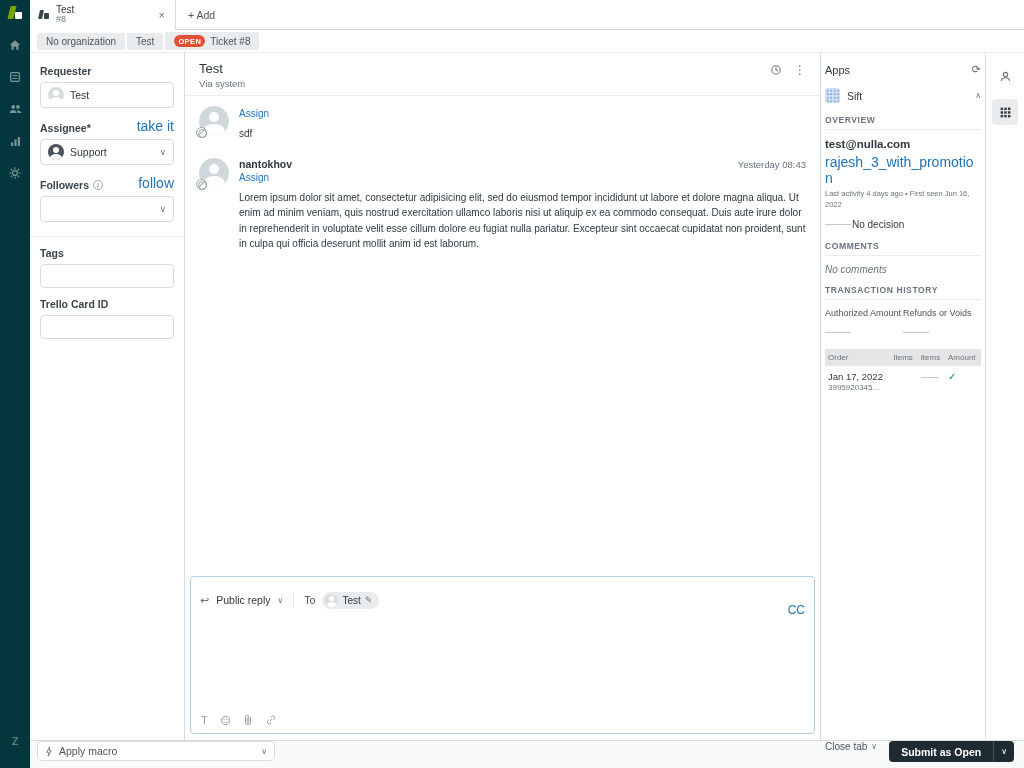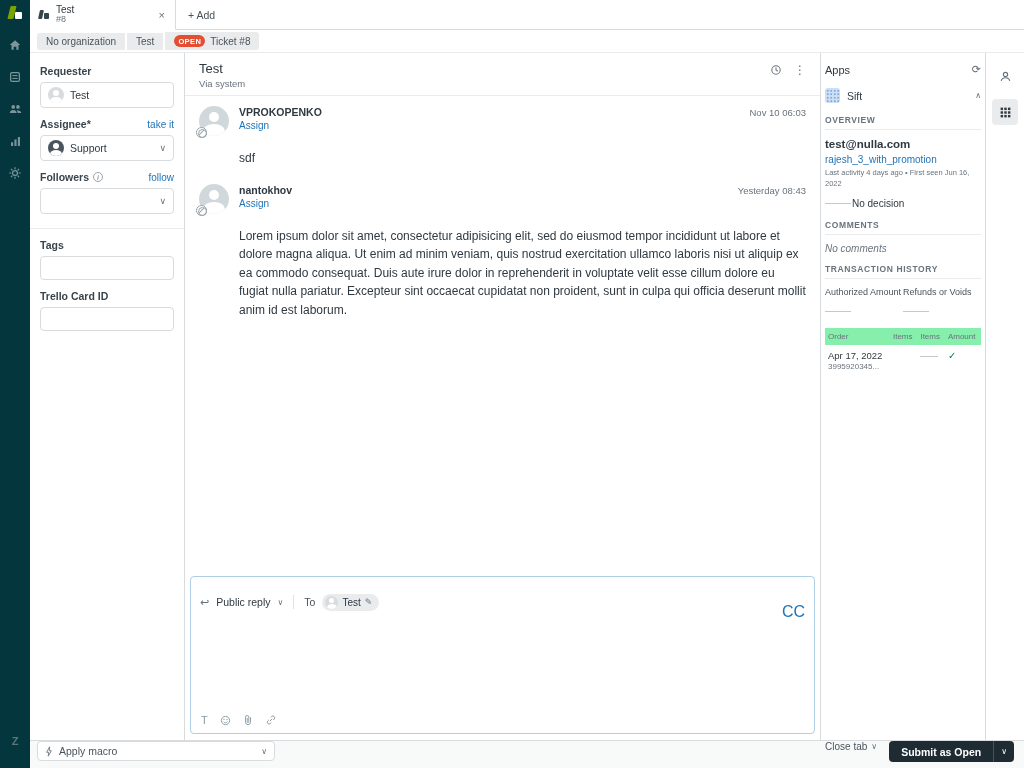--- a/index.html
+++ b/index.html
@@ -41,21 +41,21 @@
   .badge-open { background:#e34f32; color:#fff; font-size:7.5px; font-weight:bold; letter-spacing:.4px; padding:1.5px 4px; border-radius:6px; }
 
   
   .mainrow { flex:1; display:flex; min-height:0; }
 
   
   .props { width:155px; border-right:1px solid #d8dcde; padding:10px 10px 0 10px; flex-shrink:0; background:#fff; }
   .fieldlabelrow { display:flex; align-items:flex-end; justify-content:space-between; margin:10px 0 5px; }
   .fieldlabelrow:first-child { margin-top:2px; }
   .fieldlabel { font-size:10.5px; font-weight:bold; color:#3a444c; display:flex; align-items:center; gap:4px; }
-  .linkaction { font-size:10px; color:#1f73b7; cursor:pointer; }
+  .linkaction { font-size:14px; color:#1f73b7; cursor:pointer; }
   .inputbox { border:1px solid #d8dcde; border-radius:4px; height:26px; display:flex; align-items:center; padding:0 7px; gap:6px; font-size:10.5px; color:#2f3941; background:#fff; cursor:pointer; }
   .inputbox .chev { margin-left:auto; color:#68737d; font-size:9px; }
   .mini-avatar { width:16px; height:16px; border-radius:50%; background:#d8dcde; position:relative; overflow:hidden; flex-shrink:0; }
   .mini-avatar::before { content:""; position:absolute; left:5px; top:3px; width:6px; height:6px; border-radius:50%; background:#fff; }
   .mini-avatar::after { content:""; position:absolute; left:2px; top:10px; width:12px; height:8px; border-radius:50%; background:#fff; }
   .mini-avatar.dark { background:#49545c; }
   .info-circ { width:10px; height:10px; border:1px solid #9aa4aa; border-radius:50%; color:#9aa4aa; font-size:7px; display:inline-flex; align-items:center; justify-content:center; font-style:italic; font-weight:bold; }
   .props-divider { border-top:1px solid #e9ebed; margin:14px -10px 4px; }
   .plaininput { width:100%; border:1px solid #d8dcde; border-radius:4px; height:24px; padding:0 6px; font-size:10.5px; font-family:inherit; outline:none; }
 
@@ -74,65 +74,65 @@
   .ava::before { content:""; position:absolute; left:10px; top:6px; width:10px; height:10px; border-radius:50%; background:#fff; }
   .ava::after { content:""; position:absolute; left:4px; top:18px; width:22px; height:14px; border-radius:50%; background:#fff; }
   .ava-badge { position:absolute; left:-3px; bottom:-2px; width:11px; height:11px; border-radius:50%; background:#fff; border:1px solid #9aa4aa; }
   .ava-badge::before { content:""; position:absolute; left:1px; top:1px; width:7px; height:7px; border-radius:50%; border:1px solid #9aa4aa; }
   .ava-badge::after { content:""; position:absolute; left:1.2px; top:4px; width:7px; height:1px; background:#9aa4aa; transform:rotate(-45deg); }
   .msg-main { flex:1; min-width:0; }
   .msg-toprow { display:flex; align-items:baseline; }
   .msg-author { font-size:10.5px; font-weight:bold; color:#2f3941; }
   .msg-time { margin-left:auto; font-size:9.5px; color:#68737d; }
   .msg-assign { font-size:10px; color:#1f73b7; margin-top:2px; cursor:pointer; }
-  .msg-body { font-size:12px; line-height:1.55; color:#2f3941; margin-top:18px; max-width:600px; }
+  .msg-body { font-size:10px; line-height:1.55; color:#2f3941; margin-top:7px; max-width:600px; }
 
   
   .composer { margin:0 5px 6px; border:1px solid #aecfe5; border-radius:4px; height:158px; display:flex; flex-direction:column; background:#fff; }
   .composer-head { display:flex; align-items:center; padding:6px 9px; gap:7px; }
   .reply-arrow { color:#68737d; font-size:11px; }
   .reply-type { font-size:10.5px; color:#2f3941; cursor:pointer; }
   .chev-sm { font-size:8px; color:#68737d; }
   .vline { width:1px; height:14px; background:#e0e3e5; margin:0 3px; }
   .to-label { font-size:10.5px; color:#49545c; }
   .pill { display:flex; align-items:center; gap:4px; background:#e9ebed; border-radius:100px; padding:2px 7px 2px 3px; font-size:10px; color:#2f3941; cursor:pointer; }
   .pill .mini-avatar { width:13px; height:13px; }
   .pill .mini-avatar::before { left:4px; top:2px; width:5px; height:5px; }
   .pill .mini-avatar::after { left:1.5px; top:8px; width:10px; height:7px; }
   .pill-edit { font-size:9px; color:#68737d; }
-  .cc { margin-left:auto; font-size:16px; color:#1f73b7; cursor:pointer;margin-top:20px; }
+  .cc { margin-left:auto; font-size:12px; color:#1f73b7; cursor:pointer;margin-top:20px; }
   .composer-body { flex:1; padding:4px 10px; font-size:10.5px; outline:none; }
   .composer-tools { display:flex; align-items:center; gap:12px; padding:5px 10px 7px; }
   .tool { color:#8c9aa3; font-size:11px; cursor:pointer; display:flex; align-items:center; }
   .tool svg { display:block; }
 
   
   .appspanel { width:165px; border-left:1px solid #d8dcde; padding:10px 4px; flex-shrink:0; overflow:hidden; background:#fff; font-size:10px; }
   .apps-headrow { display:flex; align-items:center; justify-content:space-between; margin-bottom:12px; }
   .apps-title { font-size:11px; color:#2f3941; }
   .refresh { color:#68737d; font-size:11px; cursor:pointer; }
   .sift-row { display:flex; align-items:center; gap:7px; margin-bottom:12px; cursor:pointer; }
   .sift-icon { width:15px; height:15px; border-radius:3px; background:#cfe0f5;
     background-image:radial-gradient(#7fa8d9 0.8px, transparent 0.9px); background-size:3.5px 3.5px; background-position:1px 1px; }
   .sift-name { font-size:10.5px; color:#2f3941; flex:1; }
   .sec-head { font-size:8.5px; letter-spacing:.6px; color:#68737d; font-weight:bold; padding-bottom:4px; border-bottom:1px solid #e9ebed; margin-bottom:8px; }
   .sec { margin-bottom:10px; }
   .email { font-size:11.5px; font-weight:bold; color:#2f3941; margin-bottom:4px; }
-  .acct-link { font-size:10px; color:#1f73b7; margin-bottom:3px; cursor:pointer; word-break:break-all; }
+  .acct-link { font-size:14px; color:#1f73b7; margin-bottom:3px; cursor:pointer; word-break:break-all; }
   .activity { font-size:7.5px; color:#68737d; margin-bottom:9px; line-height:1.4; }
   .decision-row { display:flex; align-items:center; gap:1px; margin-bottom:11px; }
   .dash { display:inline-block; width:26px; border-top:1px solid #c2c8cc; }
   .decision-text { font-size:10px; color:#2f3941; }
   .nocomments { font-size:10px; color:#68737d; font-style:italic; margin-bottom:10px; }
   .txfields { display:flex; flex-wrap:wrap; margin-bottom:4px; }
   .txfield { width:50%; margin-bottom:10px; }
   .txfield.wide { width:100%; }
   .txlabel { font-size:9px; color:#49545c; margin-bottom:6px; }
   .cbtable { width:100%; border-collapse:collapse; margin-top:4px; }
-  .cbtable th { background:#86efac; font-size:8px; color:#68737d; text-align:left; font-weight:normal; padding:4px 3px; }
+  .cbtable th { background:#e5e5e5; font-size:8px; color:#68737d; text-align:left; font-weight:normal; padding:4px 3px; }
   .cbtable td { padding:5px 3px; vertical-align:top; }
   .cb-date { font-size:9.5px; color:#2f3941; }
   .cb-id { font-size:8px; color:#68737d; margin-top:1px; }
   .cb-dash { display:inline-block; width:18px; border-top:1px solid #c2c8cc; vertical-align:middle; }
   .check { color:#038153; font-size:10px; font-weight:bold; }
 
   
   .strip { width:39px; border-left:1px solid #d8dcde; display:flex; flex-direction:column; align-items:center; padding-top:10px; gap:10px; flex-shrink:0; background:#fff; }
   .strip-btn { width:26px; height:26px; border-radius:4px; display:flex; align-items:center; justify-content:center; cursor:pointer; color:#68737d; }
   .strip-btn.active { background:#e9ebed; color:#2f3941; }
@@ -285,24 +285,20 @@
         </div>
 
         <div class="msgscroll">
 
           <div class="msg">
             <div class="msg-avatar">
               <div class="ava"></div>
                 <div class="ava-badge"></div>
             </div>
             <div class="msg-main">
-              <div class="msg-toprow">
-                <span class="msg-author">VPROKOPENKO</span>
-                <span class="msg-time">Nov 10 06:03</span>
-              </div>
               <div class="msg-assign">Assign</div>
               <div class="msg-body">sdf</div>
             </div>
           </div>
 
           <div class="msg">
             <div class="msg-avatar">
               <div class="ava"></div>
                 <div class="ava-badge"></div>
             </div>
@@ -403,21 +399,21 @@
               <tr>
                 <th>Order</th>
                 <th>Items</th>
                 <th>Items</th>
                 <th>Amount</th>
               </tr>
             </thead>
             <tbody>
               <tr>
                 <td>
-                  <div class="cb-date">Apr 17, 2022</div>
+                  <div class="cb-date">Jan 17, 2022</div>
                   <div class="cb-id">3995920345...</div>
                 </td>
                 <td></td>
                 <td><span class="cb-dash"></span></td>
                 <td><span class="check">✓</span></td>
               </tr>
             </tbody>
           </table>
         </div>
       </aside>

